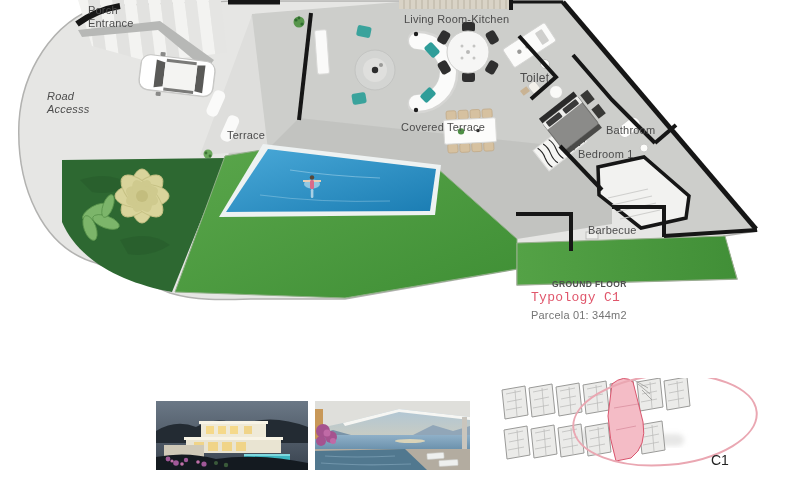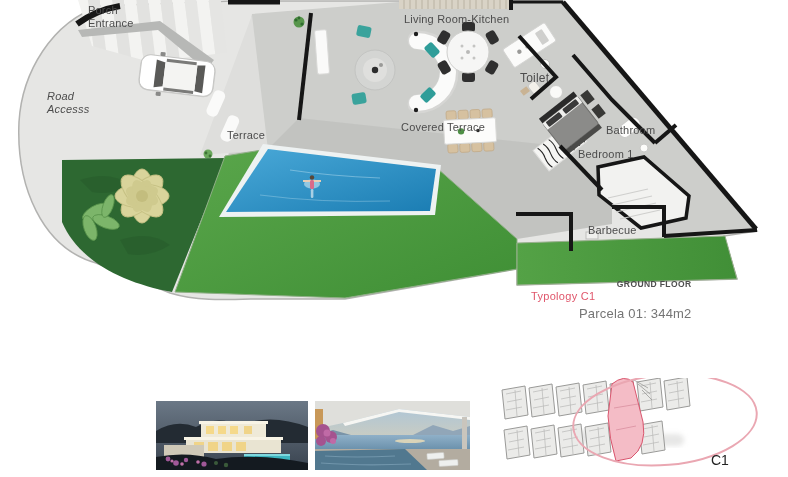--- a/index.html
+++ b/index.html
@@ -11,22 +11,22 @@
   #lbl-lrk{left:404px;top:13px;white-space:nowrap;}
   #lbl-road{left:47px;top:90px;width:54px;font-style:italic;}
   #lbl-terrace{left:227px;top:81px;margin-top:48px;}
   #lbl-covered{left:357px;top:121px;white-space:nowrap;margin-left:44px;}
   #lbl-toilet{left:520px;top:71px;}
   #lbl-bathroom{left:606px;top:124px;}
   #lbl-bedroom{left:578px;top:148px;}
   #lbl-barbecue{left:541px;top:224px;margin-left:47px;}
   #legend{position:absolute;left:531px;top:279px;}
   #legend .floor{font-size:8.5px;font-weight:bold;color:#4f4f4f;letter-spacing:.4px;text-align:right;}
-  #legend .typo{font-size:11px;color:#e0566b;letter-spacing:.3px;margin-top:1px;}
-  #legend .parc{font-size:13px;color:#757575;margin-top:4px;letter-spacing:.2px;margin-left:48px;}
+  #legend .typo{font-size:13px;color:#e0566b;letter-spacing:.3px;margin-top:1px;font-family:Liberation Mono, monospace;}
+  #legend .parc{font-size:11px;color:#757575;margin-top:4px;letter-spacing:.2px;}
   #siteplan-c1{position:absolute;left:711px;top:452px;font-size:14px;font-weight:normal;color:#222;}
   .thumb{position:absolute;top:401px;height:69px;overflow:hidden;}
   #thumb1{left:156px;width:152px;}
   #thumb2{left:315px;width:155px;}
   svg{display:block;}
 </style>
 </head>
 <body>
 
 <div id="page">

